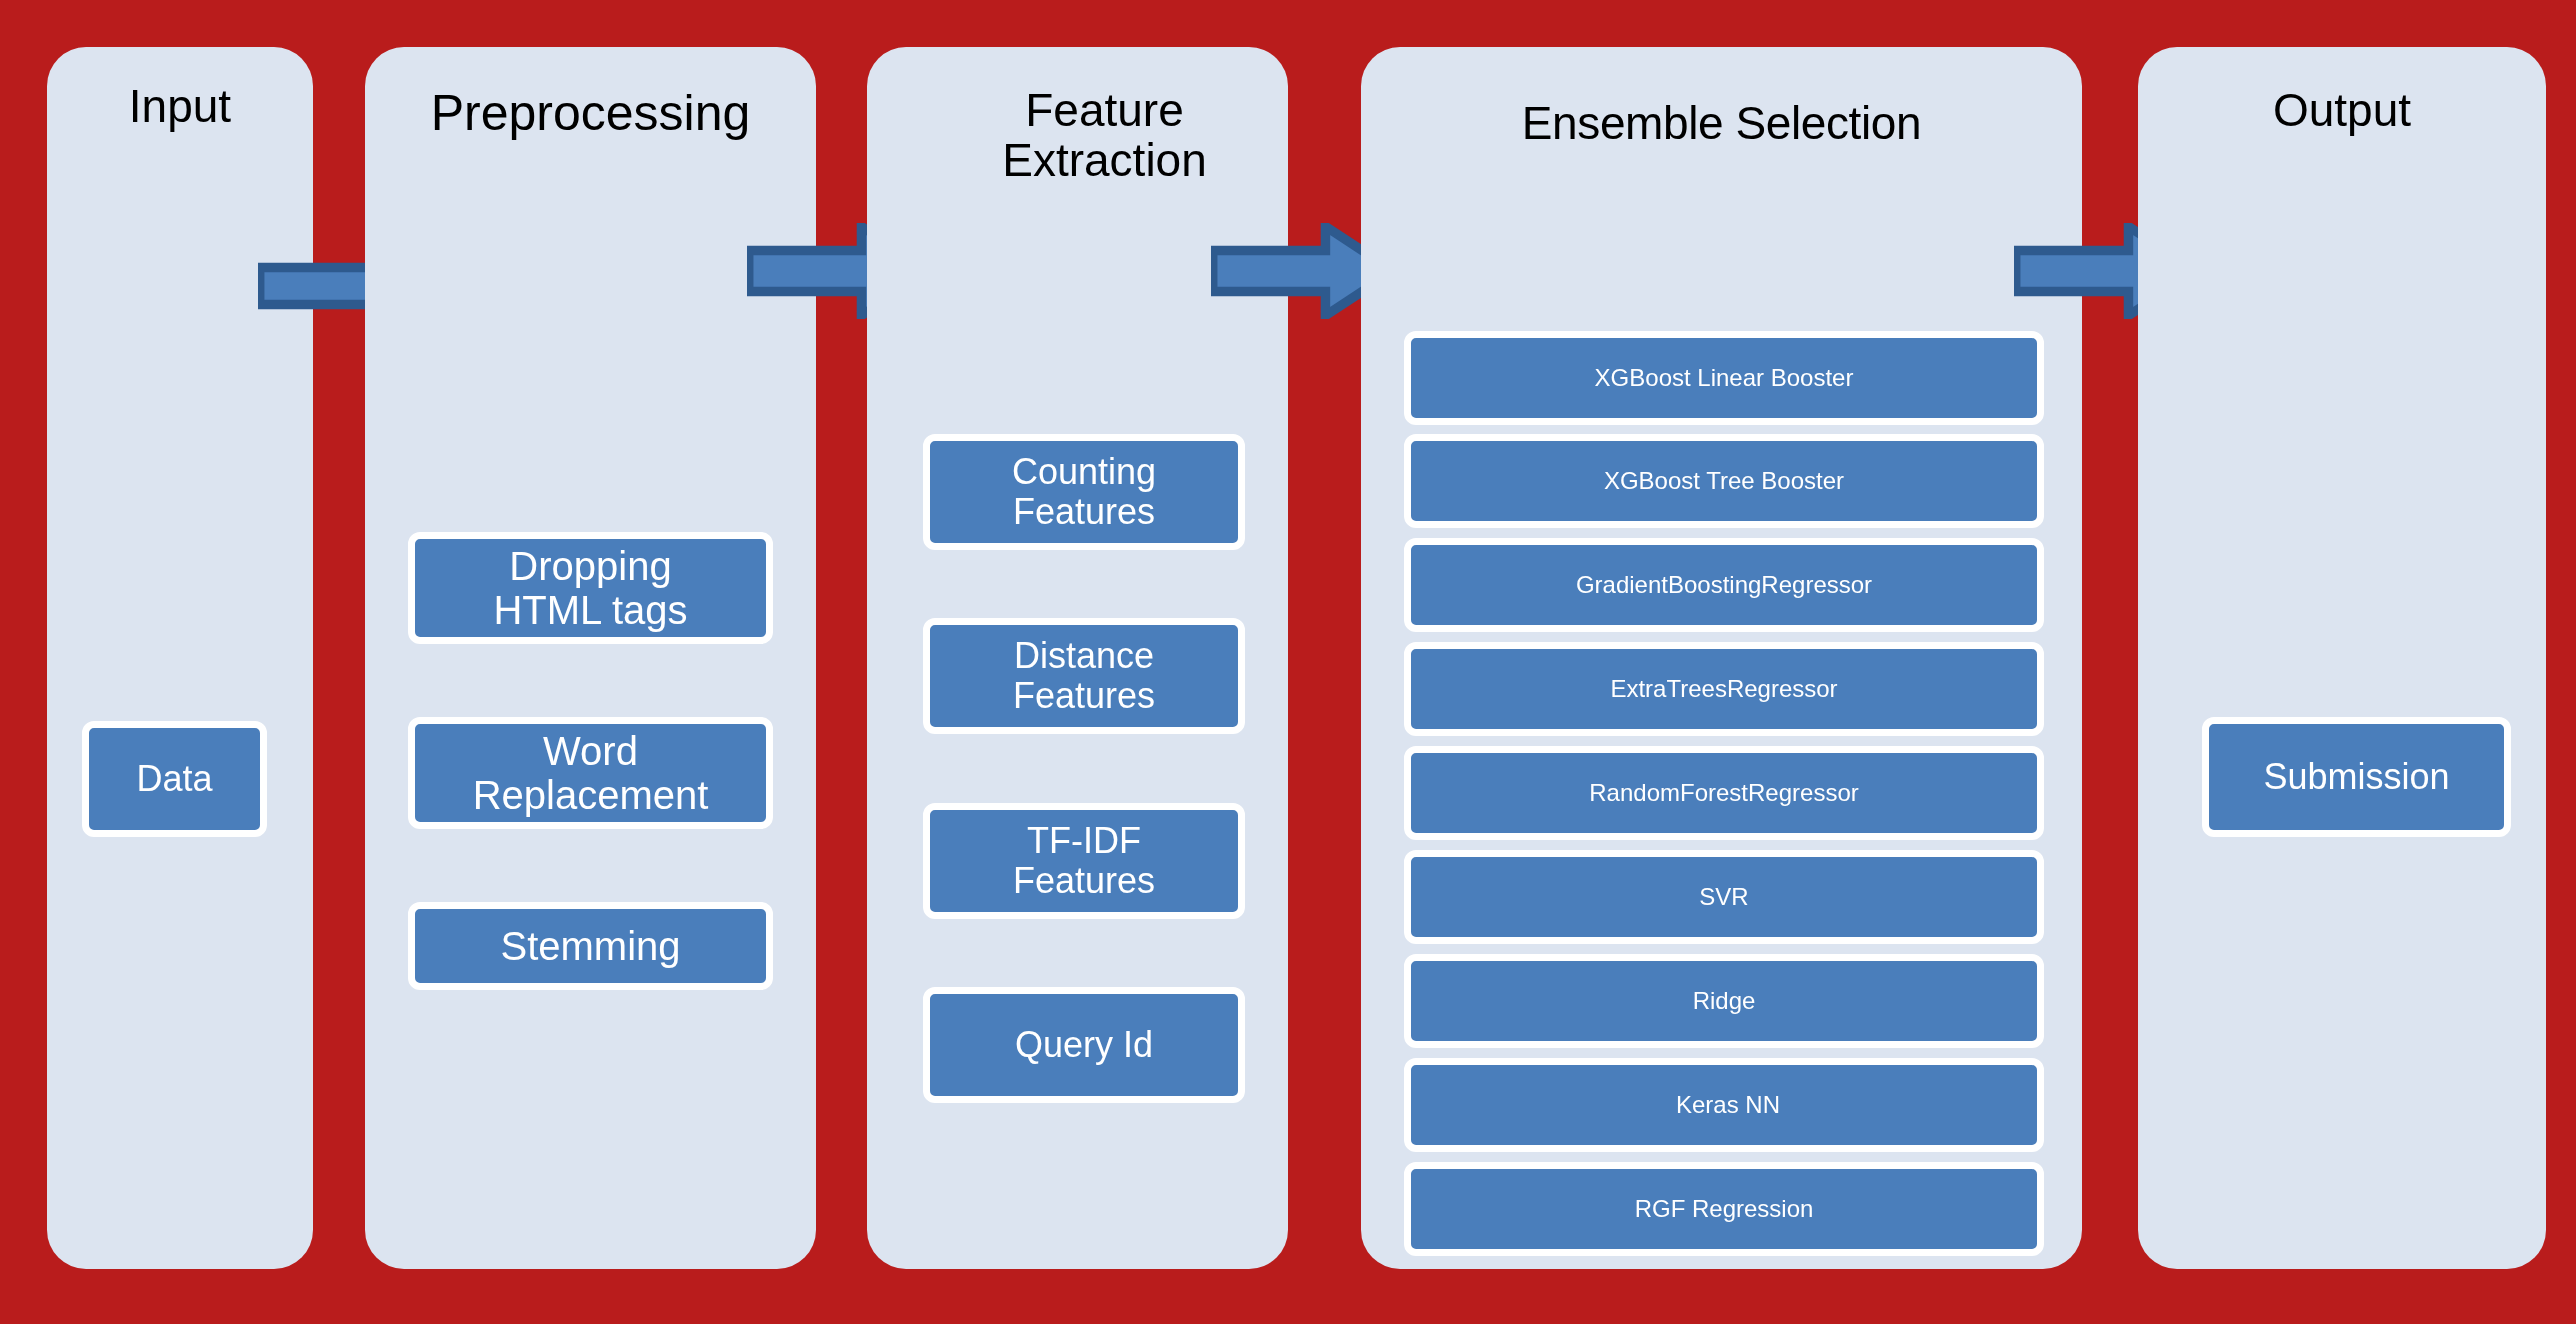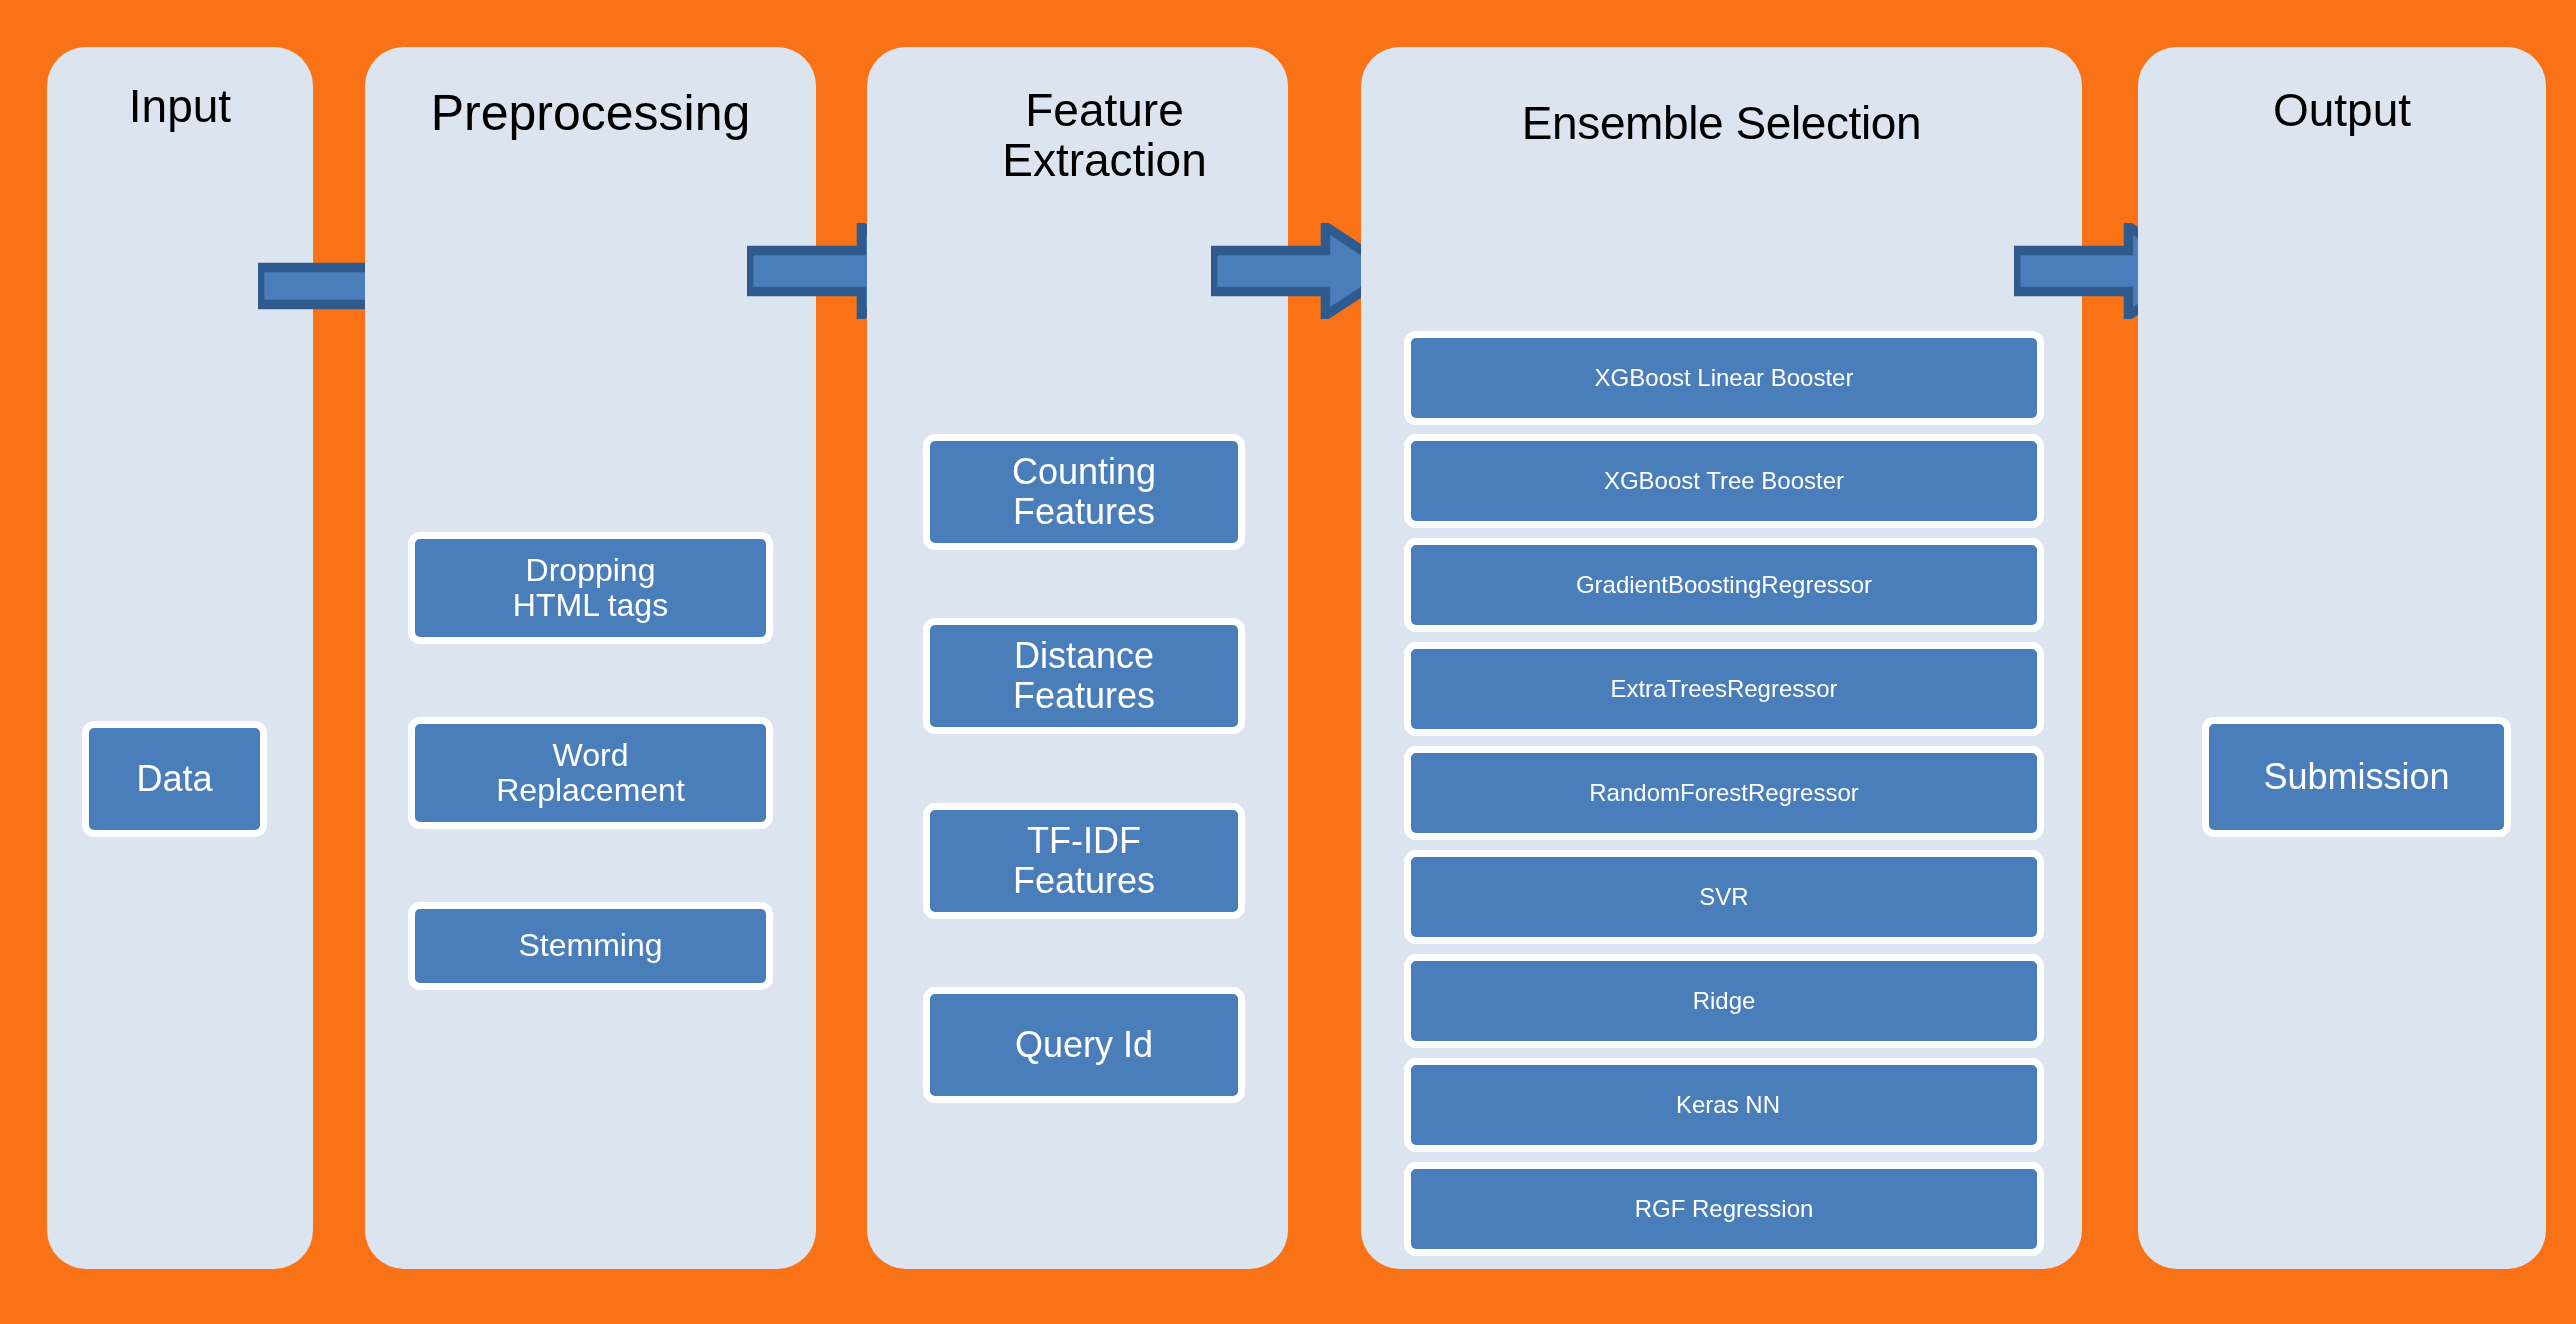--- a/index.html
+++ b/index.html
@@ -1,17 +1,17 @@
 <!DOCTYPE html>
 <html style="font-size:13.7px"><head>
 <meta charset="utf-8">
 <style>
   html,body{margin:0;padding:0;background:#ffffff;}
   body{width:2576px;height:1324px;font-family:"Liberation Sans",sans-serif;overflow:hidden;}
-  #stage{position:relative;width:2576px;height:1324px;background:#f97316;}
+  #stage{position:relative;width:2576px;height:1324px;background:#b91c1c;}
 
   .panel{position:absolute;background:#dce4f0;border-radius:39px;}
 
   .panel-title{position:absolute;left:0;right:0;text-align:center;color:#000;
     font-family:"Liberation Sans",sans-serif;font-weight:400;line-height:1.08;
     white-space:pre-line;}
 
   .node{position:absolute;background:#4a7ebb;border:7.7px solid #ffffff;border-radius:12px;
     box-sizing:border-box;display:flex;align-items:center;justify-content:center;
     text-align:center;color:#ffffff;font-family:"Liberation Sans",sans-serif;
@@ -30,21 +30,21 @@
   .t-input{top:82px;font-size:46px;}
   .t-prep{top:86px;font-size:50px;}
   .t-feat{top:86px;font-size:46px;padding-left:27px;}
   .t-ens{top:99px;font-size:46px;letter-spacing:-0.4px;}
   .t-out{top:86px;font-size:46px;}
 
   
   .n-data{left:82px;top:721px;width:185px;height:116px;font-size:36px;}
 
   
-  .n-prep{left:408px;width:365px;font-size:32px;}
+  .n-prep{left:408px;width:365px;font-size:40px;}
   .n-prep1{top:532px;height:112px;}
   .n-prep2{top:717px;height:112px;}
   .n-prep3{top:902px;height:88px;}
 
   
   .n-feat{left:923px;width:322px;font-size:36px;}
   .n-feat1{top:434px;height:116px;}
   .n-feat2{top:618px;height:116px;}
   .n-feat3{top:803px;height:116px;}
   .n-feat4{top:987px;height:116px;}

